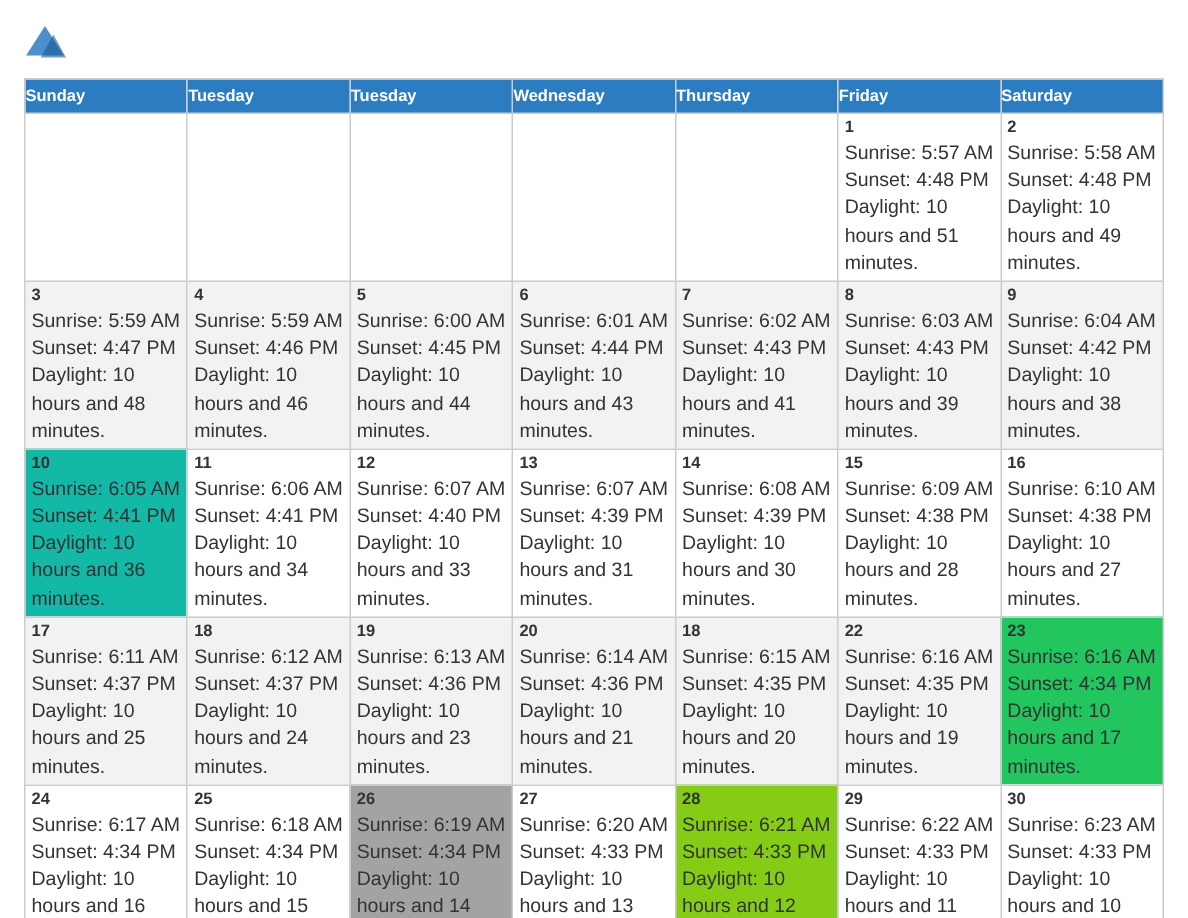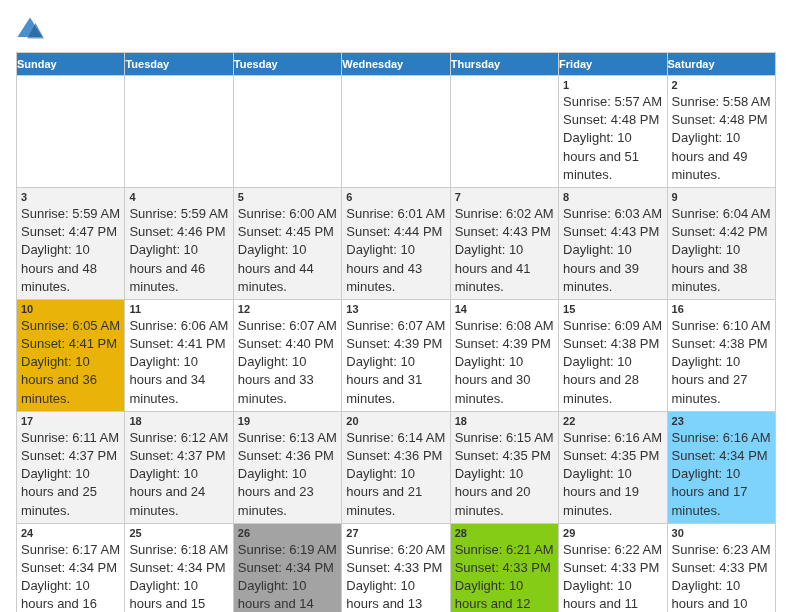--- a/index.html
+++ b/index.html
@@ -166,21 +166,21 @@
           <td style="background-color: rgb(242, 242, 242);">
             <div class="day-num">8</div>
             <div class="day-info">Sunrise: 6:03 AM<br>Sunset: 4:43 PM<br>Daylight: 10 hours and 39 minutes.</div>
           </td>
           <td style="background-color: rgb(242, 242, 242);">
             <div class="day-num">9</div>
             <div class="day-info">Sunrise: 6:04 AM<br>Sunset: 4:42 PM<br>Daylight: 10 hours and 38 minutes.</div>
           </td>
         </tr>
         <tr>
-          <td style="background-color: #eab308; margin-top: 40px;">
+          <td style="background-color: #14b8a6; margin-top: 40px;">
             <div class="day-num">10</div>
             <div class="day-info">Sunrise: 6:05 AM<br>Sunset: 4:41 PM<br>Daylight: 10 hours and 36 minutes.</div>
           </td>
           <td style="background-color: rgb(255, 255, 255);">
             <div class="day-num">11</div>
             <div class="day-info">Sunrise: 6:06 AM<br>Sunset: 4:41 PM<br>Daylight: 10 hours and 34 minutes.</div>
           </td>
           <td style="background-color: rgb(255, 255, 255);">
             <div class="day-num">12</div>
             <div class="day-info">Sunrise: 6:07 AM<br>Sunset: 4:40 PM<br>Daylight: 10 hours and 33 minutes.</div>
@@ -220,21 +220,21 @@
             <div class="day-info">Sunrise: 6:14 AM<br>Sunset: 4:36 PM<br>Daylight: 10 hours and 21 minutes.</div>
           </td>
           <td style="background-color: rgb(242, 242, 242);">
             <div class="day-num">18</div>
             <div class="day-info">Sunrise: 6:15 AM<br>Sunset: 4:35 PM<br>Daylight: 10 hours and 20 minutes.</div>
           </td>
           <td style="background-color: rgb(242, 242, 242);">
             <div class="day-num">22</div>
             <div class="day-info">Sunrise: 6:16 AM<br>Sunset: 4:35 PM<br>Daylight: 10 hours and 19 minutes.</div>
           </td>
-          <td style="background-color: #7dd3fc;">
+          <td style="background-color: #22c55e;">
             <div class="day-num">23</div>
             <div class="day-info">Sunrise: 6:16 AM<br>Sunset: 4:34 PM<br>Daylight: 10 hours and 17 minutes.</div>
           </td>
         </tr>
         <tr>
           <td style="background-color: rgb(255, 255, 255);">
             <div class="day-num">24</div>
             <div class="day-info">Sunrise: 6:17 AM<br>Sunset: 4:34 PM<br>Daylight: 10 hours and 16 minutes.</div>
           </td>
           <td style="background-color: rgb(255, 255, 255);">

